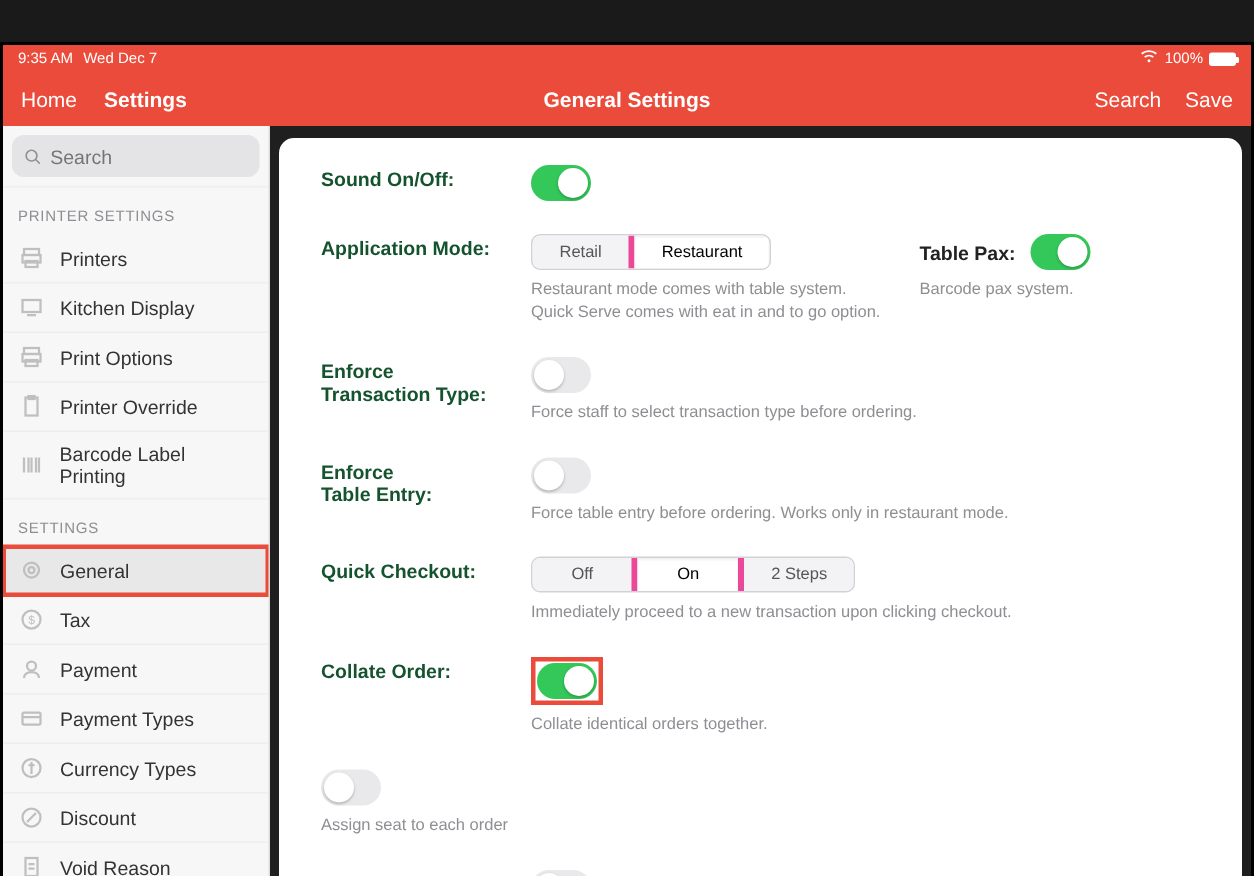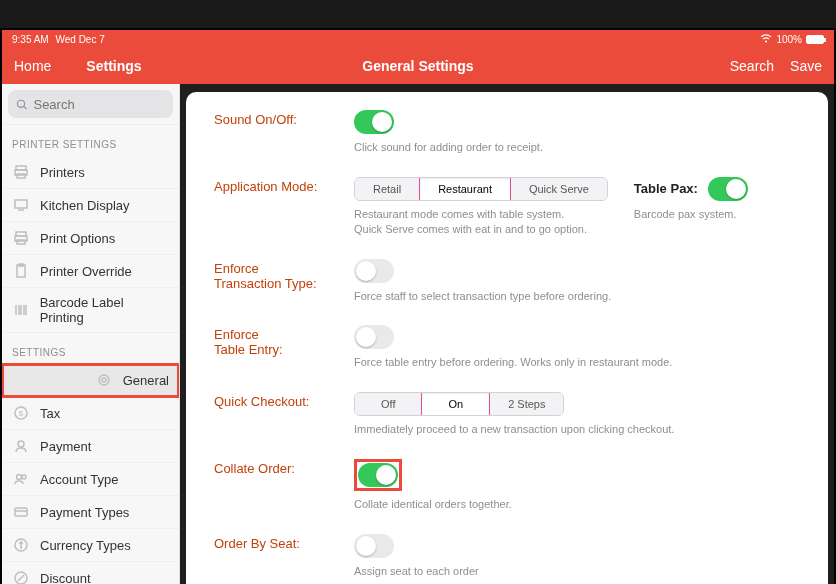--- a/index.html
+++ b/index.html
@@ -6,61 +6,61 @@
   html, body { width: 836px; height: 584px; font-family: -apple-system, Helvetica, Arial, sans-serif; background:#1a1a1a; overflow:hidden; }
   .device { width:836px; height:584px; border:2px solid #000; background:#fff; position:relative; overflow:hidden;margin-top:28px; }
 
   .status-bar { background:#eb4b3a; color:#fff; height:18px; display:flex; justify-content:space-between; align-items:center; padding:0 10px; font-size:10px; font-weight:500; }
   .status-left span { margin-right:4px; }
   .status-right { display:flex; align-items:center; gap:4px; }
   .battery { width:18px; height:9px; border:1px solid #fff; border-radius:2px; position:relative; background:#fff;}
   .battery:after { content:""; position:absolute; right:-3px; top:2px; width:2px; height:4px; background:#fff; border-radius:0 1px 1px 0;}
 
   .nav-bar { background:#eb4b3a; color:#fff; height:36px; display:flex; align-items:center; padding:0 12px; font-size:14px; }
-  .nav-left { display:flex; gap:35px; align-items:flex-end; }
+  .nav-left { display:flex; gap:18px; align-items:flex-end; }
   .nav-left .home { font-weight:400; }
   .nav-left .settings { font-weight:600; }
   .nav-title { position:absolute; left:0; right:0; text-align:center; font-weight:600; pointer-events:none; }
   .nav-right { margin-left:auto; display:flex; gap:16px; }
 
   .body { display:flex; height:calc(584px - 18px - 36px - 4px); }
 
   .sidebar { width:178px; background:#f7f7f7; border-right:1px solid #ddd; overflow:hidden; }
   .search-wrap { padding:6px; }
   .search { background:#e4e4e6; border-radius:8px; height:28px; display:flex; align-items:center; padding:0 8px; color:#8e8e93; font-size:13px; gap:6px;}
   .search svg { width:13px; height:13px; fill:#8e8e93; }
   .search input { border:none; background:transparent; outline:none; font-size:13px; color:#333; width:100%; }
 
   .section-header { font-size:10px; letter-spacing:0.5px; color:#8e8e93; padding:14px 10px 6px; text-transform:uppercase; }
   .side-item { display:flex; align-items:center; gap:10px; padding:7px 10px; font-size:13px; color:#333; border-bottom:1px solid #eee; }
   .side-item .ic { width:18px; height:18px; display:inline-flex; align-items:center; justify-content:center;}
   .side-item .ic svg { stroke:#bfbfbf; fill:none; stroke-width:1.5; }
-  .side-item.active { background:#e8e8e8;justify-content:flex-end; }
+  .side-item.active { background:#e8e8e8; }
   .highlight-box { outline:3px solid #eb4b3a; outline-offset:-2px; }
 
   .content-wrap { flex:1; background:#1f1f1f; padding:8px 6px 0 6px; }
   .card { background:#fff; border-radius:10px; height:100%; padding:18px 28px 0 28px; overflow:hidden; }
 
   .row { display:flex; align-items:flex-start; margin-bottom:22px; }
-  .row .label { width:140px; font-size:13px; font-weight:400; color:#c2410c; flex-shrink:0; padding-top:2px;}
+  .row .label { width:140px; font-size:13px; font-weight:700; color:#14532d; flex-shrink:0; padding-top:2px;}
   .row .ctrl { flex:1; }
   .desc { font-size:11px; color:#8e8e93; margin-top:6px; line-height:1.35;}
 
   
   .toggle { width:40px; height:24px; border-radius:12px; position:relative; display:inline-block; vertical-align:middle;}
   .toggle .knob { position:absolute; top:2px; width:20px; height:20px; background:#fff; border-radius:50%; box-shadow:0 1px 2px rgba(0,0,0,.25);}
   .toggle.on { background:#34c759; }
   .toggle.on .knob { right:2px; }
   .toggle.off { background:#e9e9eb; }
   .toggle.off .knob { left:2px; }
   .toggle-highlight { border:3px solid #eb4b3a; padding:1px; display:inline-block; }
 
   
   .segmented { display:inline-flex; border:1px solid #d1d1d6; border-radius:6px; overflow:hidden; font-size:11px; color:#555; }
-  .segmented .seg { padding:5px 18px; border-right:1px solid #ec4899; background:#f3f3f5; cursor:pointer;}
+  .segmented .seg { padding:5px 18px; border-right:4px solid #ec4899; background:#f3f3f5; cursor:pointer;}
   .segmented .seg:last-child { border-right:none; }
   .segmented .seg.on { background:#fff; color:#000; font-weight:500; box-shadow:0 1px 2px rgba(0,0,0,.08) inset;}
 
   .inline-pax { display:flex; align-items:flex-start; gap:26px; }
   .pax-block { display:flex; flex-direction:column; }
   .pax-head { display:flex; align-items:center; gap:10px;}
   .pax-head .plabel { font-size:13px; font-weight:600; color:#222; }
 </style>
 </head>
 <body>
@@ -186,30 +186,20 @@
             <svg width="16" height="16" viewBox="0 0 16 16">
               <circle cx="8" cy="6" r="3"></circle>
               <path d="M3 14c0-2.5 2-4 5-4s5 1.5 5 4"></path>
             </svg>
           </span>
         <span>Payment</span>
       </div>
       <div class="side-item">
         <span class="ic">
             <svg width="16" height="16" viewBox="0 0 16 16">
-              <circle cx="6" cy="6" r="2.5"></circle>
-              <circle cx="11" cy="6" r="2"></circle>
-              <path d="M2 13c0-2 2-3 4-3s4 1 4 3"></path>
-            </svg>
-          </span>
-        <span>Account Type</span>
-      </div>
-      <div class="side-item">
-        <span class="ic">
-            <svg width="16" height="16" viewBox="0 0 16 16">
               <rect x="2" y="4" width="12" height="8" rx="1"></rect>
               <line x1="2" y1="7" x2="14" y2="7"></line>
             </svg>
           </span>
         <span>Payment Types</span>
       </div>
       <div class="side-item">
         <span class="ic">
             <svg width="16" height="16" viewBox="0 0 16 16">
               <circle cx="8" cy="8" r="6"></circle>
@@ -240,32 +230,30 @@
       </div>
     </div>
 
     <div class="content-wrap">
       <div class="card">
 
         <div class="row">
           <div class="label">Sound On/Off:</div>
           <div class="ctrl">
             <span class="toggle on"><span class="knob"></span></span>
-            <div class="desc">Click sound for adding order to receipt.</div>
           </div>
         </div>
 
         <div class="row">
           <div class="label">Application Mode:</div>
           <div class="ctrl inline-pax">
             <div>
               <div class="segmented">
                 <div class="seg">Retail</div>
                 <div class="seg on">Restaurant</div>
-                <div class="seg">Quick Serve</div>
               </div>
               <div class="desc" style="white-space:pre-line">Restaurant mode comes with table system.
 Quick Serve comes with eat in and to go option.</div>
             </div>
             <div class="pax-block">
               <div class="pax-head">
                 <span class="plabel">Table Pax:</span>
                 <span class="toggle on">
                     <span class="knob"></span>
                   </span>
@@ -307,21 +295,20 @@
           <div class="label">Collate Order:</div>
           <div class="ctrl">
             <span class="toggle-highlight">
               <span class="toggle on"><span class="knob"></span></span>
             </span>
             <div class="desc">Collate identical orders together.</div>
           </div>
         </div>
 
         <div class="row">
-          <div class="label">Order By Seat:</div>
           <div class="ctrl">
             <span class="toggle off"><span class="knob"></span></span>
             <div class="desc">Assign seat to each order</div>
           </div>
         </div>
 
         <div class="row">
           <div class="label">Gift Card:</div>
           <div class="ctrl">
             <span class="toggle off"><span class="knob"></span></span>

